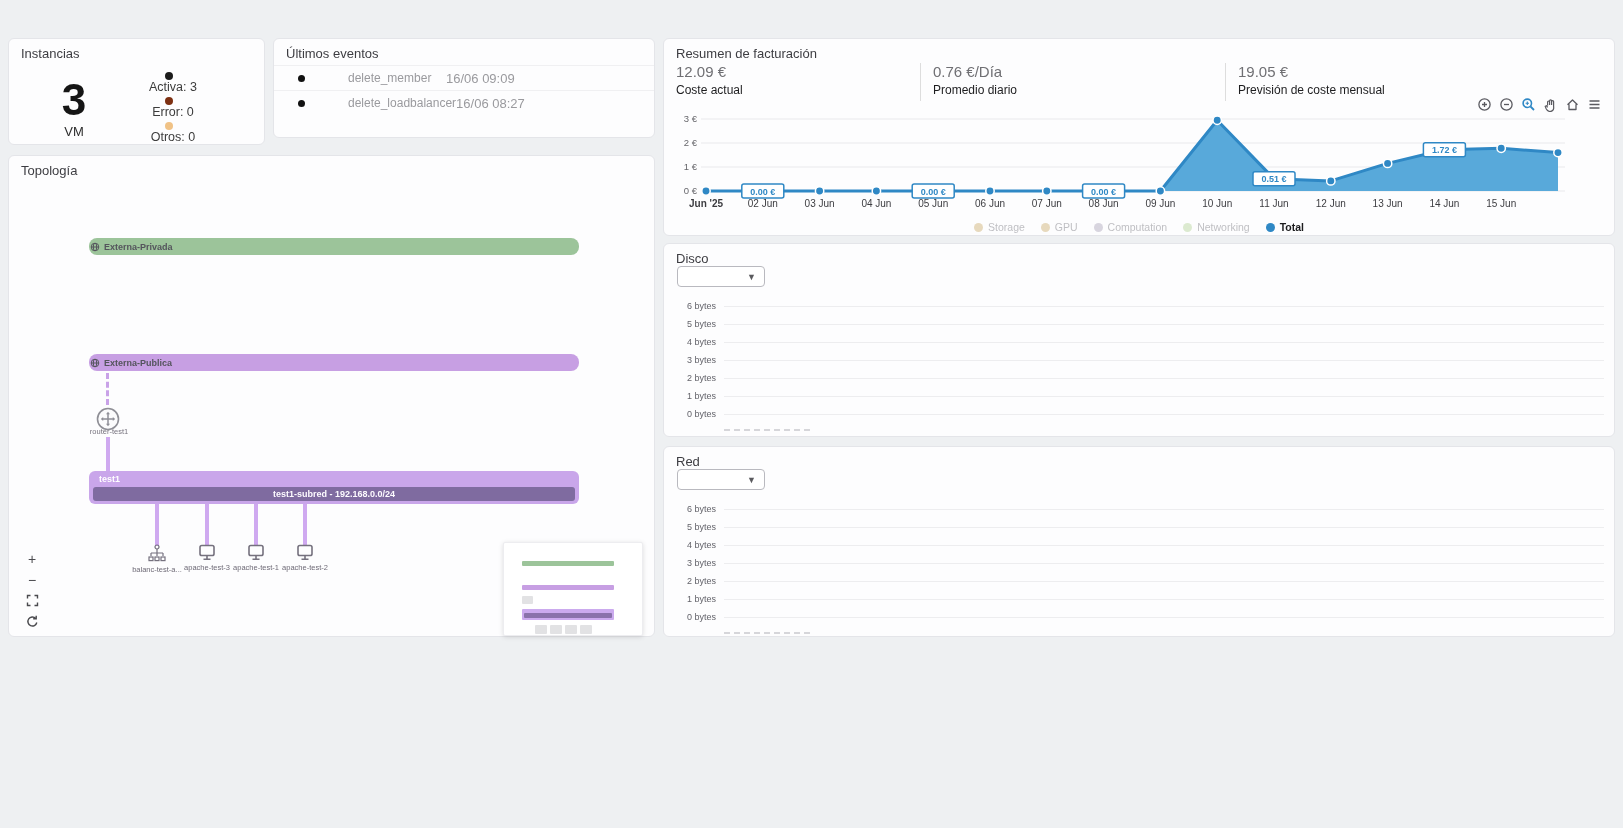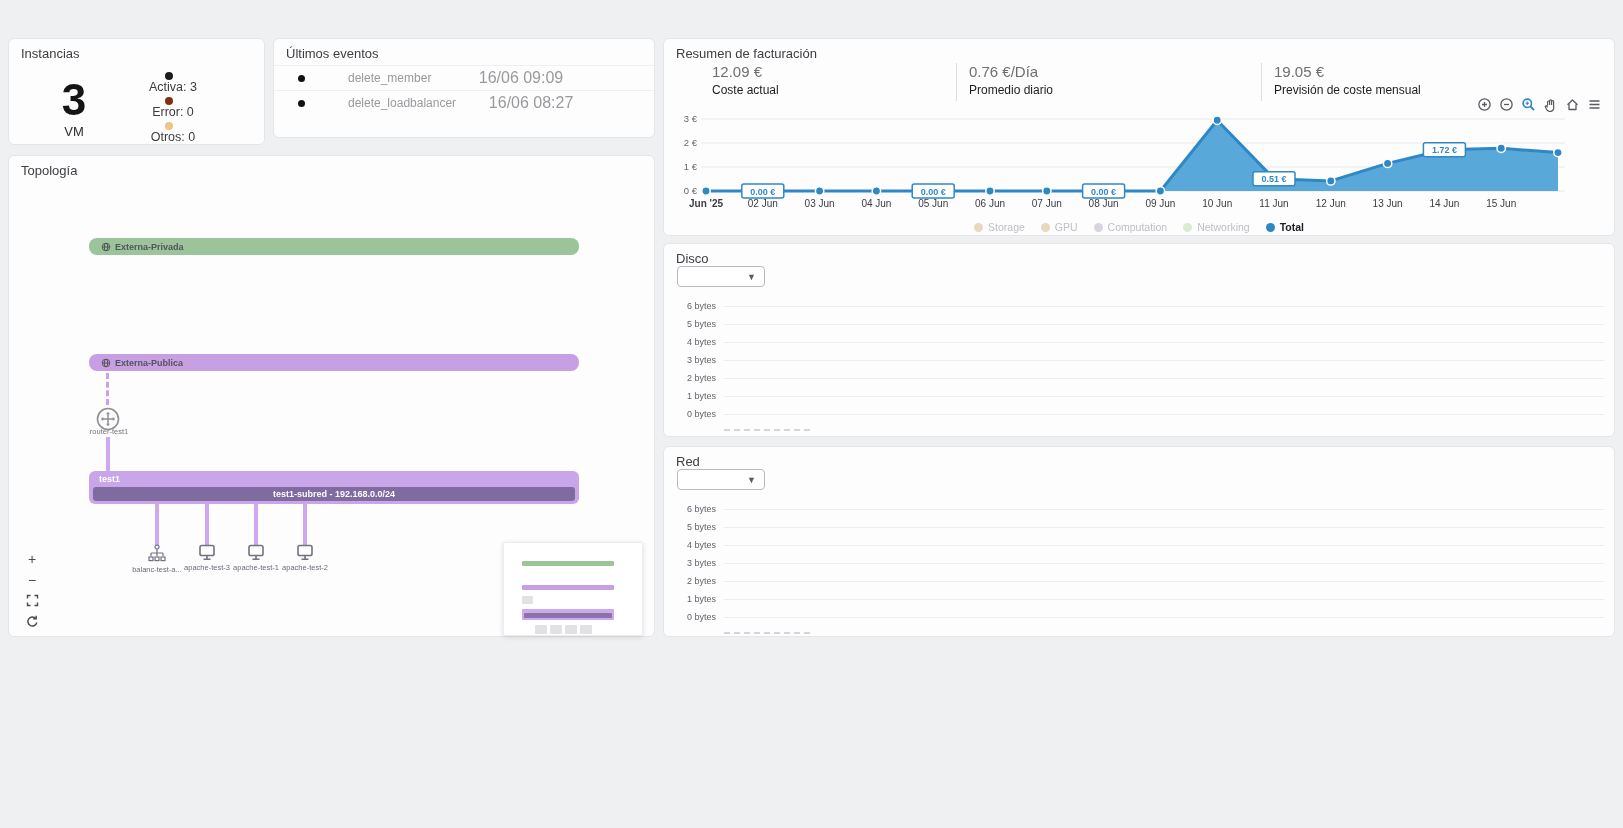--- a/index.html
+++ b/index.html
@@ -27,43 +27,43 @@
   .inst-legend{margin-left:40px;}
   .inst-legend-item{display:flex;align-items:center;font-size:12.5px;color:#3c3c3c;margin:3px 0;flex-direction:column;}
   .dot{width:8px;height:8px;border-radius:50%;margin-right:8px;flex:0 0 auto;}
 
   
   #card-events{left:273px;top:38px;width:382px;height:100px;}
   .ev-rows{position:absolute;left:0;top:26px;width:100%;}
   .ev-row{display:grid;grid-template-columns:50px 1fr 150px;align-items:center;height:24px;border-top:1px solid #f0f0f2;padding:0 58px 0 24px;}
   .ev-dot{width:7px;height:7px;border-radius:50%;background:#111;}
   .ev-name{font-size:12px;color:#9a9a9e;}
-  .ev-time{font-size:16px;color:#9a9a9e;text-align:center;}
+  .ev-time{font-size:13px;color:#9a9a9e;text-align:left;}
 
   
   #card-billing{left:663px;top:38px;width:952px;height:198px;}
   .stats{position:absolute;left:0;top:24px;width:100%;height:42px;}
-  .stat{position:absolute;top:0;height:38px;padding-left:12px;margin-left:36px;}
+  .stat{position:absolute;top:0;height:38px;padding-left:12px;}
   .stat.s1{left:0;}
   .stat.s2{left:256px;border-left:1px solid #ddd;}
   .stat.s3{left:561px;border-left:1px solid #ddd;}
   .stat-value{font-size:15px;color:#6f6f73;}
   .stat-label{font-size:12px;color:#1d1d1f;margin-top:3px;}
   .chart-toolbar{position:absolute;right:12px;top:58px;display:flex;gap:7px;align-items:center;}
   .tool-btn{background:none;border:none;padding:0;cursor:pointer;display:flex;}
   #billing-svg{position:absolute;left:6px;top:68px;}
   .chart-legend{position:absolute;left:0;top:182px;width:100%;display:flex;justify-content:center;gap:16px;align-items:center;}
   .cl-item{display:flex;align-items:center;gap:5px;font-size:10.5px;cursor:pointer;}
   .cl-dot{width:9px;height:9px;border-radius:50%;}
   .cl-item.inactive span.cl-label{color:#bfbfc3;}
   .cl-item.active span.cl-label{color:#1c1c1e;font-weight:bold;}
 
   
   #card-topology{left:8px;top:155px;width:647px;height:482px;}
-  .net-bar{position:absolute;left:80px;width:490px;height:17px;border-radius:8px;display:flex;align-items:center;padding-left:12px;box-sizing:border-box;gap:4px;}
+  .net-bar{position:absolute;left:80px;width:490px;height:17px;border-radius:8px;display:flex;align-items:center;padding-left:1px;box-sizing:border-box;gap:4px;}
   .net-bar span{font-size:9px;font-weight:bold;color:#54545c;}
   #bar-privada{top:82px;}
   #bar-publica{top:198px;}
   .dash-link{position:absolute;left:97px;top:217px;width:0;height:32px;border-left:3px dashed #c9a2e8;}
   .router{position:absolute;left:86px;top:250px;width:26px;text-align:center;}
   .router-label{position:absolute;left:60px;top:271px;width:80px;text-align:center;font-size:7.5px;color:#77737e;}
   .solid-link{position:absolute;left:97px;top:281px;width:4px;height:34px;background:#cfa9f0;}
   .subnet-block{position:absolute;left:80px;top:315px;width:490px;height:33px;background:#c9a6ea;border-radius:6px;box-sizing:border-box;}
   .subnet-name{position:absolute;left:10px;top:3px;font-size:9px;font-weight:bold;color:#fff;}
   .subnet-cidr{position:absolute;left:4px;right:4px;bottom:3px;height:14px;background:#7f6ba0;border-radius:3px;text-align:center;font-size:9px;font-weight:bold;color:#fdfbff;line-height:14px;}

